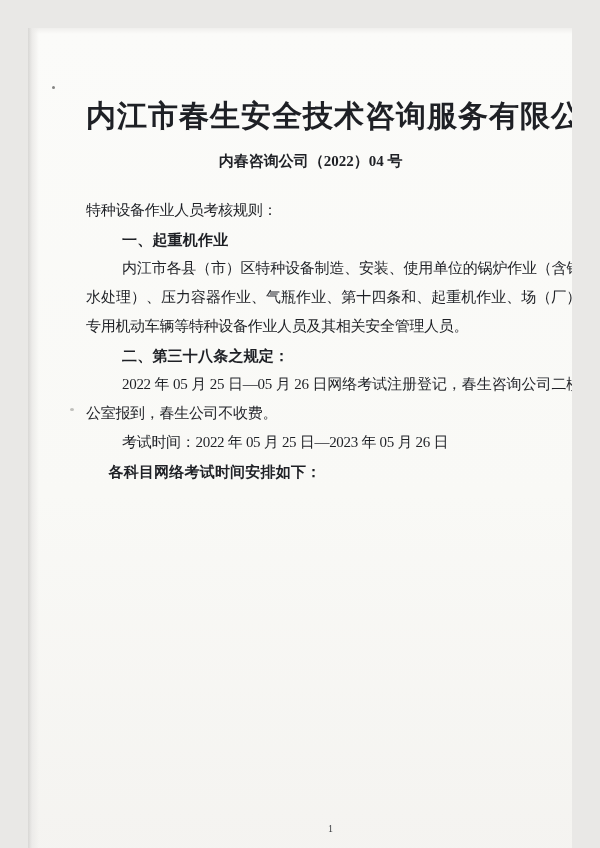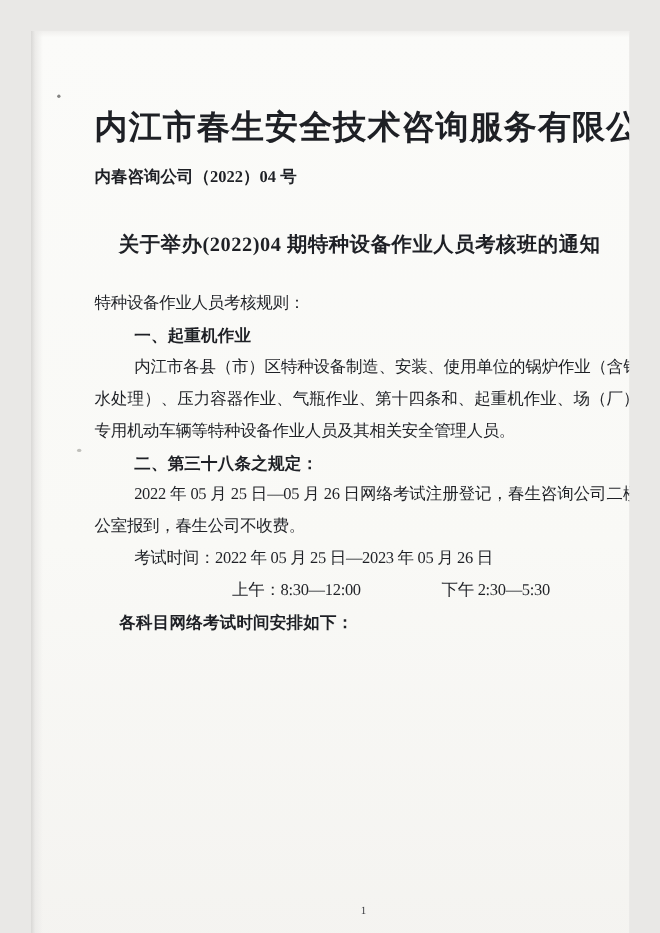--- a/index.html
+++ b/index.html
@@ -30,21 +30,21 @@
     text-align: center;
     letter-spacing: 1px;
     white-space: nowrap;
   }
   .doc-number {
     margin-top: 10px;
     margin-right: 2px;
     font-size: 15px;
     line-height: 22px;
     font-weight: bold;
-    text-align: left;
+    text-align: center;
     padding-right: 45px;
   }
   .notice-title {
     margin-top: 36px;
     font-size: 18.5px;
     line-height: 30px;
     font-weight: bold;
     text-align: center;
     letter-spacing: 0.5px;
     white-space: nowrap;
@@ -87,42 +87,37 @@
 </style>
 </head>
 <body>
 
 <div class="paper">
 
   <h1 class="company-title">内江市春生安全技术咨询服务有限公司</h1>
 
   <div class="doc-number">内春咨询公司（2022）04 号</div>
 
-  <h2 class="notice-title">关于举办(2022)04 期特种设备作业人员考核班的通知</h2>
 
   <div class="body">
 
     <p class="salutation">特种设备作业人员考核规则：</p>
 
 
     <p class="sec-heading">一、起重机作业</p>
 
     <p class="indent">内江市各县（市）区特种设备制造、安装、使用单位的锅炉作业（含锅炉水处理）、压力容器作业、气瓶作业、第十四条和、起重机作业、场（厂）内专用机动车辆等特种设备作业人员及其相关安全管理人员。</p>
 
     <p class="sec-heading">二、第三十八条之规定：</p>
 
     <p class="indent">2022 年 05 月 25 日—05 月 26 日网络考试注册登记，春生咨询公司二楼办公室报到，春生公司不收费。</p>
 
 
     <p class="indent">考试时间：2022 年 05 月 25 日—2023 年 05 月 26 日</p>
 
-    <p class="sessions">
-      <span class="session-morning">上午：8:30—12:00</span>
-      <span class="session-afternoon">下午 2:30—5:30</span>
-    </p>
 
     <p class="schedule-note">各科目网络考试时间安排如下：</p>
 
   </div>
 
   <div class="page-number">1</div>
 
   <span class="speck speck-1"></span>
   <span class="speck speck-2"></span>
 

